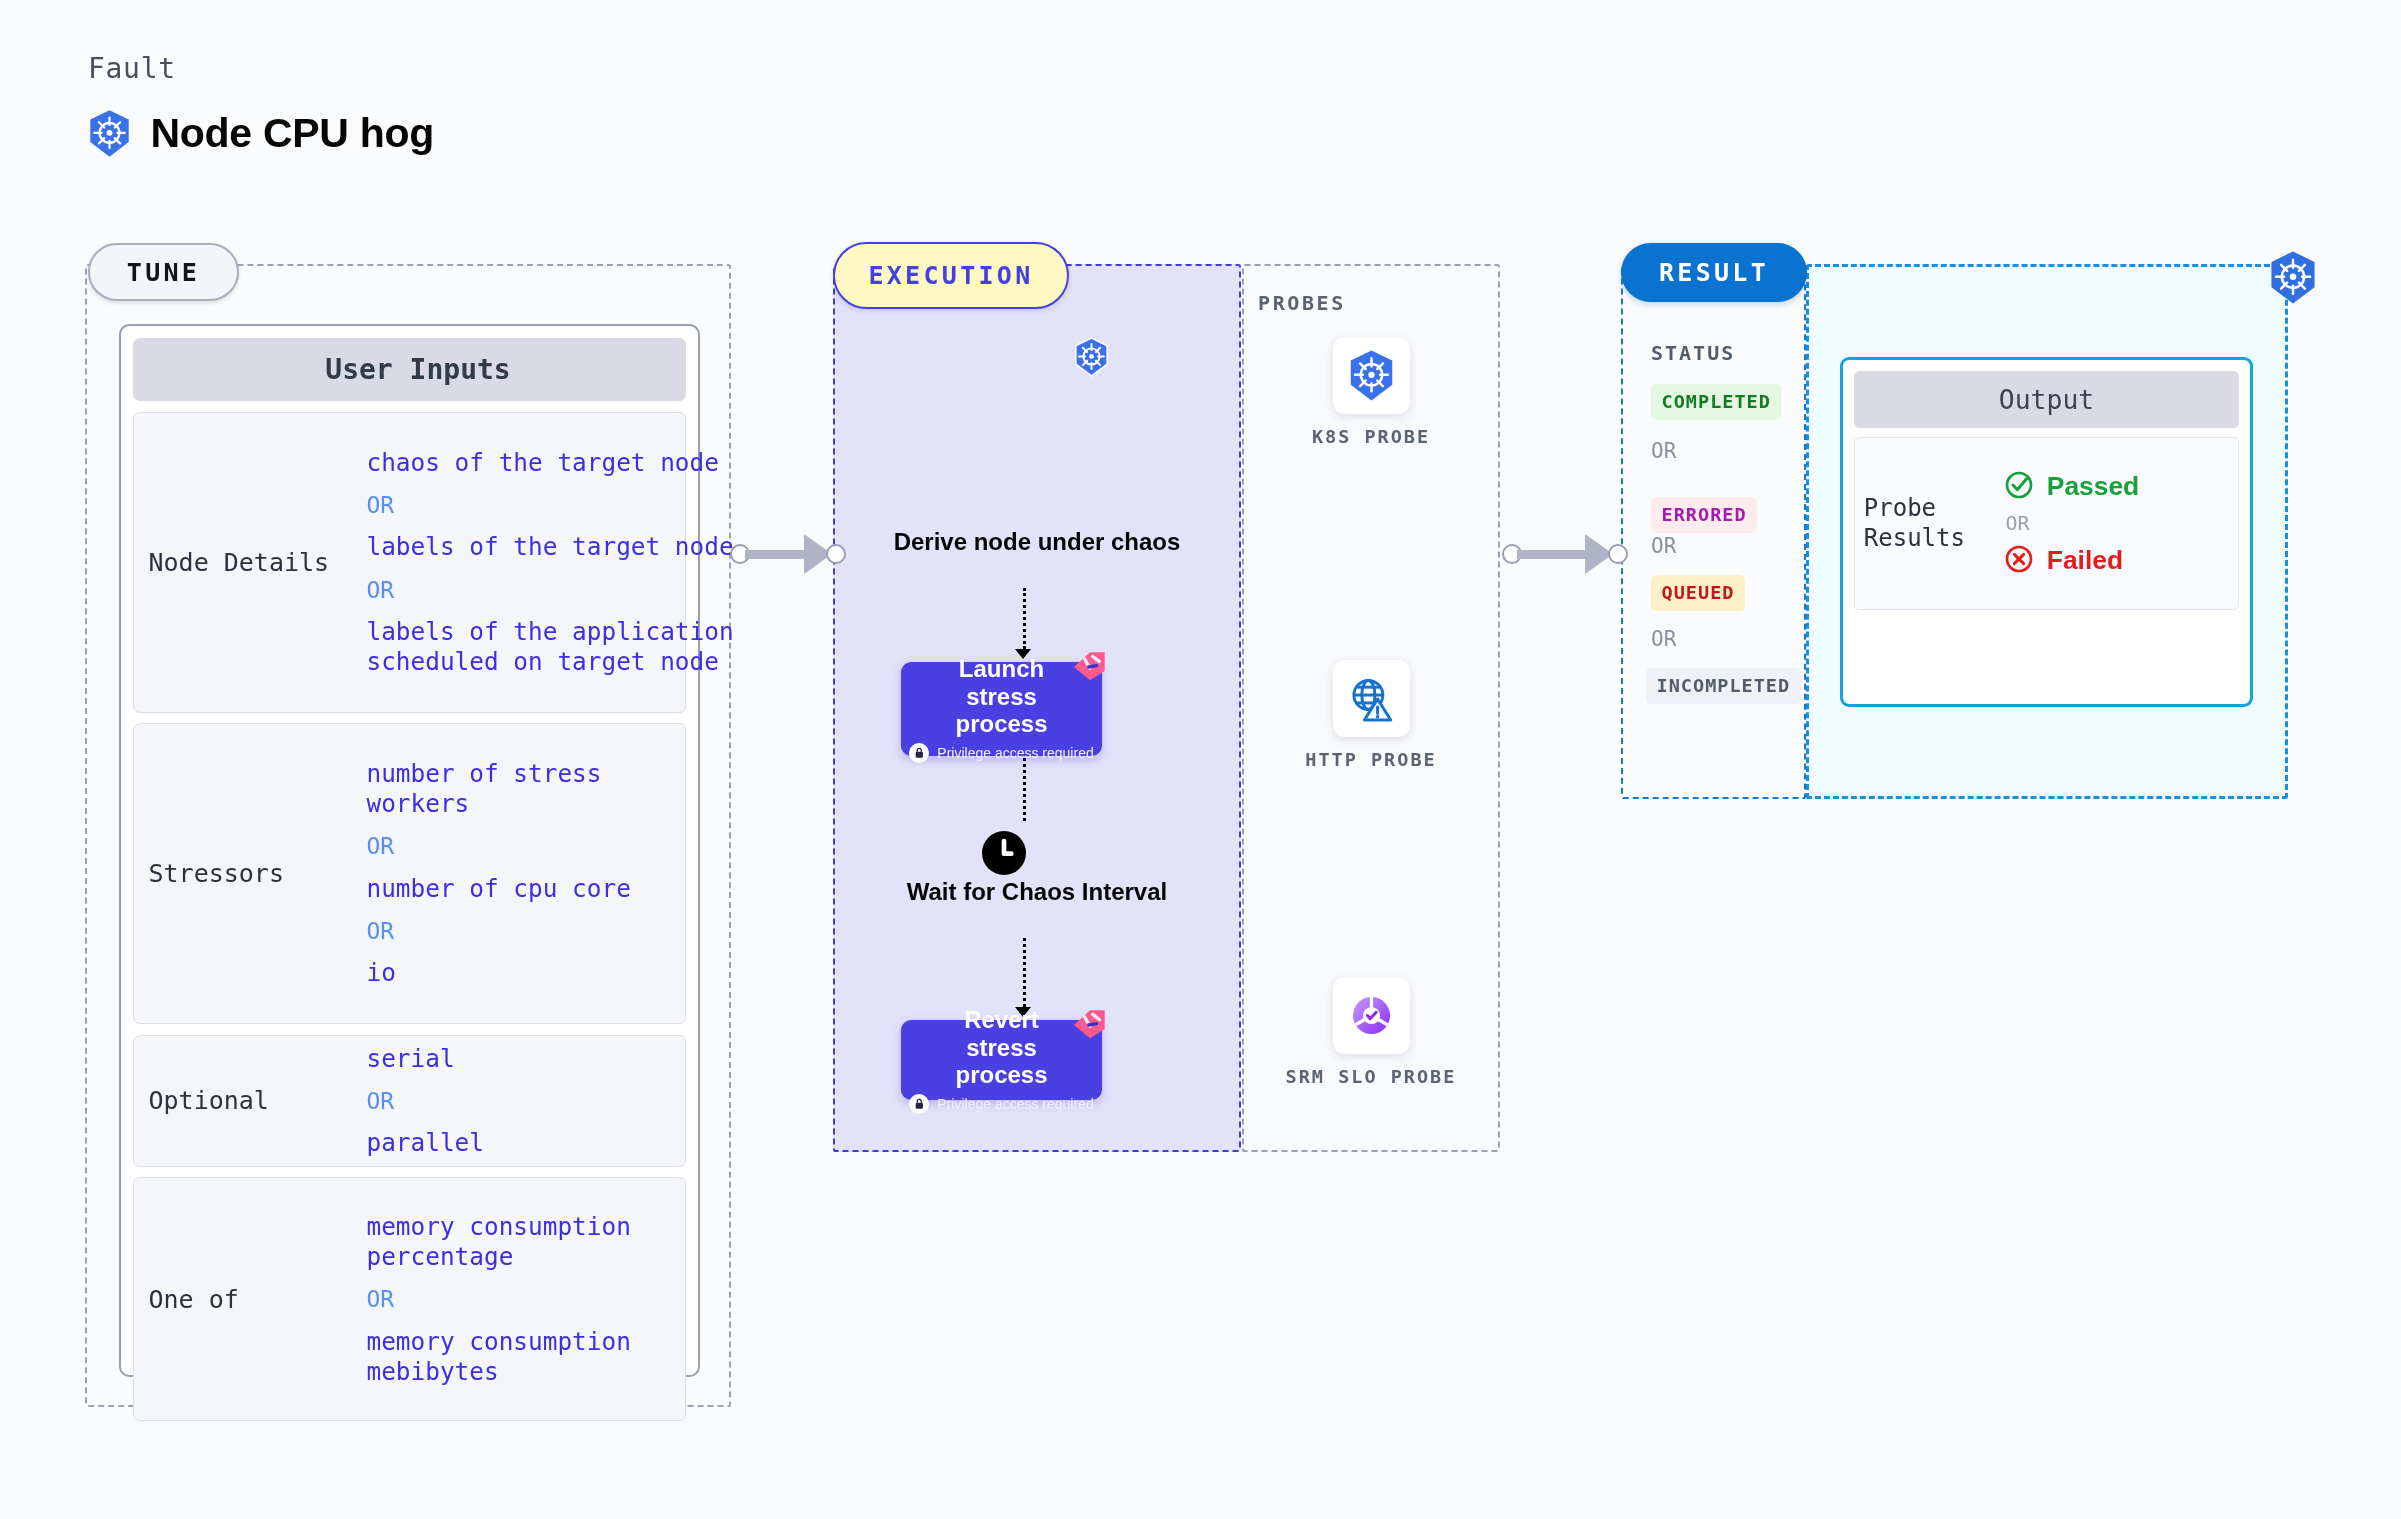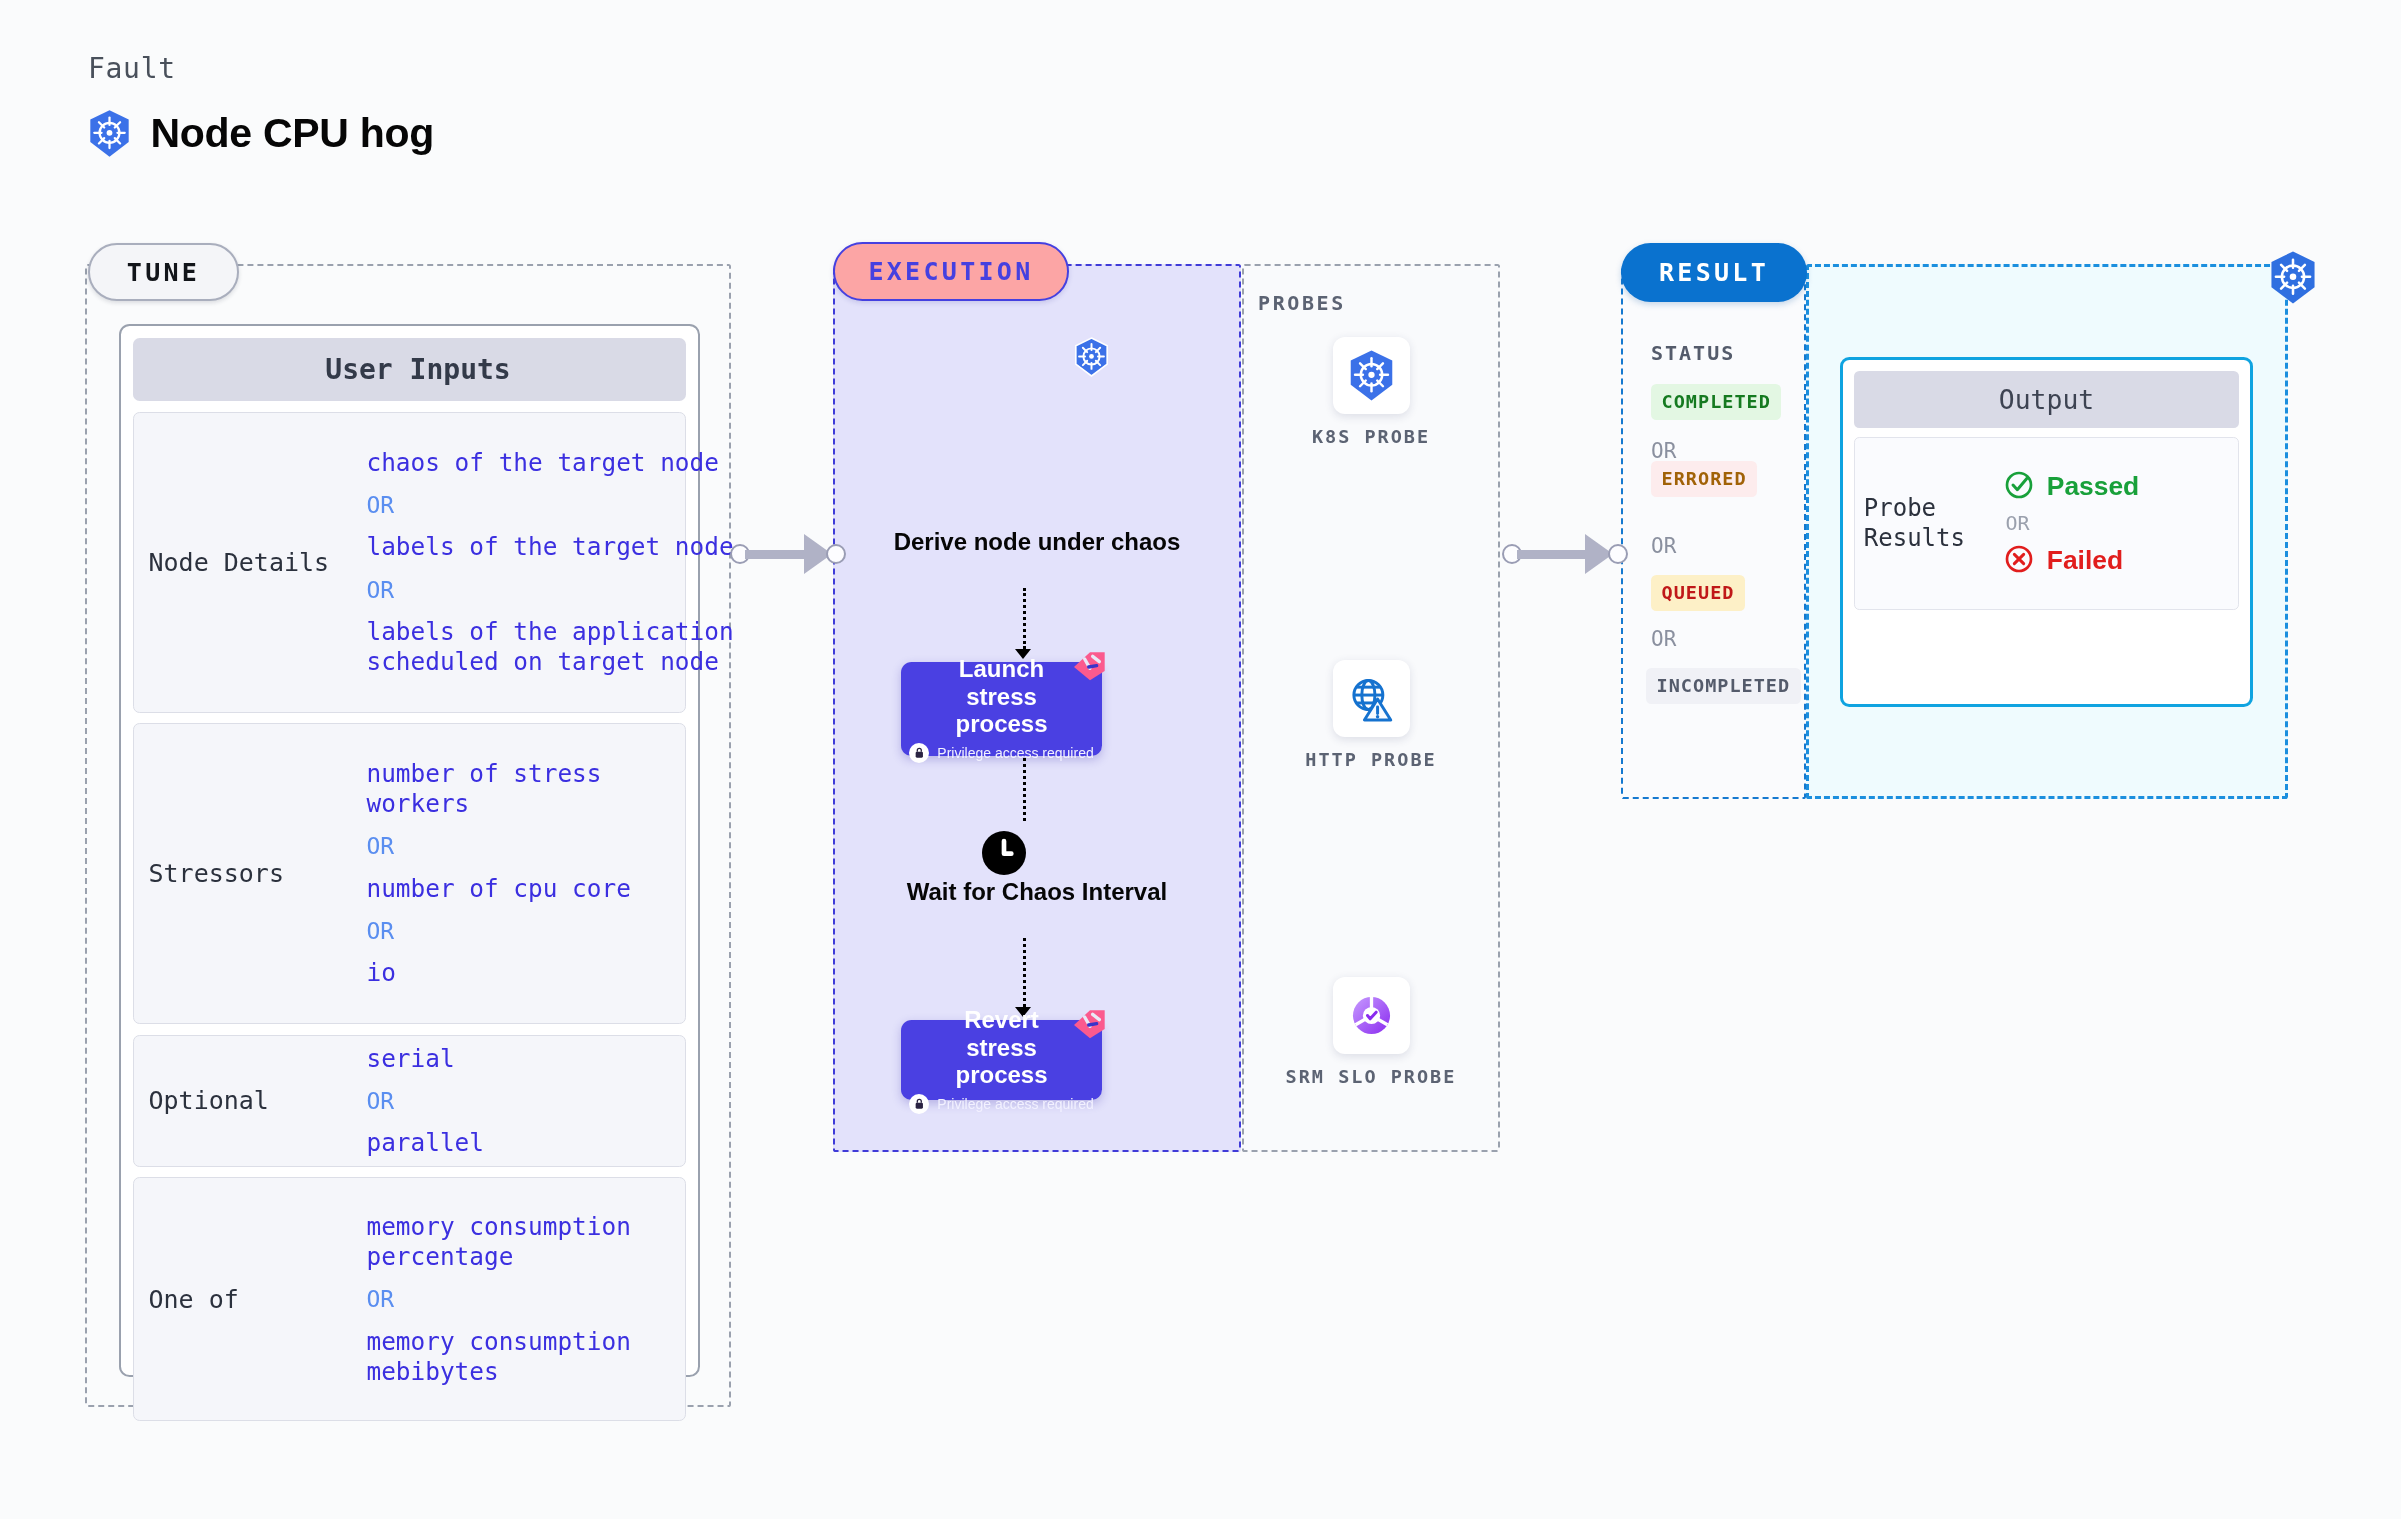--- a/index.html
+++ b/index.html
@@ -59,22 +59,22 @@
     box-shadow: 0 2px 4.6px rgba(30,35,60,.14);
   }
 
   
   #exec-dash {
     left: 833px; top: 264px; width: 408px; height: 888px;
     border-width: 2.6px; border-color: #3f3bd8;
     background: #e3e2fb;
   }
   #exec-badge {
-    left: 833px; top: 242px; width: 236px; height: 59px;
-    background: #fca5a5; border: 2.6px solid #4540e0;
+    left: 833px; top: 242px; width: 236px; height: 67px;
+    background: #fef9c3; border: 2.6px solid #4540e0;
     color: #4540e0; font-size: 25px;
     box-shadow: 0 2px 5.3px rgba(40,40,140,.15);
   }
 
   
   #probes-dash {
     left: 1242px; top: 264px; width: 258px; height: 888px;
     border-width: 2px; border-color: #9aa1ae;
     background: #f9fafc;
   }
@@ -554,21 +554,21 @@
         <path d="M31 37 L35 42 L44 32" fill="none" stroke="#8a2bef" stroke-width="4.5" stroke-linecap="round" stroke-linejoin="round"></path>
       </svg>
     </div>
     <div class="probe-name">SRM SLO PROBE</div>
   </div>
 
   <div id="status-title">STATUS</div>
 
   <div class="chip" style="left:1651px; top:384px; background:#e3f7e3; color:#157a20;">COMPLETED</div>
   <div class="or-sm" style="left:1651px; top:439px;">OR</div>
-  <div class="chip" style="left:1651px; top:461px; background:#fdeced; color:#a16207;">ERRORED</div>
+  <div class="chip" style="left:1651px; top:497px; background:#fdeced; color:#a21caf;">ERRORED</div>
   <div class="or-sm" style="left:1651px; top:534px;">OR</div>
   <div class="chip" style="left:1651px; top:575px; background:#fdf0c7; color:#c01818;">QUEUED</div>
   <div class="or-sm" style="left:1651px; top:627px;">OR</div>
   <div class="chip" style="left:1646px; top:668px; background:#f0f1f6; color:#545b6b;">INCOMPLETED</div>
 
   <div id="out-card">
     <div id="out-head">Output</div>
 
 
     <div id="out-probes" class="out-row">

